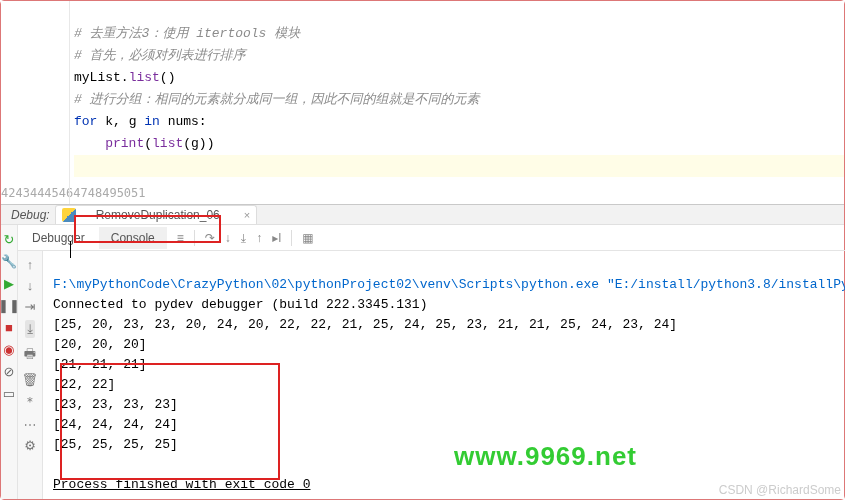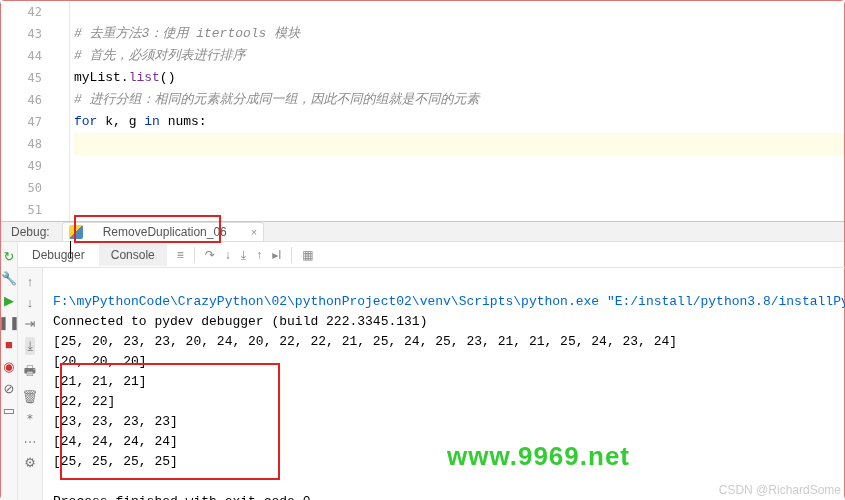--- a/index.html
+++ b/index.html
@@ -1,51 +1,51 @@
 <!DOCTYPE html>
 <html><head>
 <meta charset="utf-8">
 <style>
 * { margin: 0; padding: 0; box-sizing: border-box; }
 body { font-family: "Microsoft YaHei", Arial, sans-serif; font-size: 13px; background: #fff; width: 845px; height: 500px; overflow: hidden; position: relative; }
 .container { display: flex; flex-direction: column; height: 500px; border: 1px solid #d77; border-radius: 4px; }
 .editor { display: flex; height: 255px; background: #fff; }
-.gutter { width: 55px; display: flex; flex-direction: column; align-items: flex-end; padding-right: 14px; color: #aaa; font-family: Consolas, monospace; font-size: 12px; user-select: none; text-align: center; }
+.gutter { width: 55px; display: flex; flex-direction: row; align-items: flex-end; padding-right: 14px; color: #aaa; font-family: Consolas, monospace; font-size: 12px; user-select: none; text-align: center; }
 .gutter div { height: 22px; line-height: 22px; }
 .fold { width: 14px; border-right: 1px solid #e8e8e8; }
 .code { flex: 1; font-family: Consolas, "Courier New", monospace; font-size: 13px; line-height: 22px; padding-left: 4px; }
 .ln { height: 22px; white-space: pre; display: flex; }
 .kw { color: #0033b3; font-weight: normal; }
 .cm { color: #8c8c8c; font-style: italic; }
 .fn { color: #7a2e9d; }
 .highlight-line { background: #fffde7; width: 100%; }
 .redbox1 { position: absolute; border: 2px solid #d22; left: 74px; top: 215px; width: 147px; height: 28px; pointer-events: none; }
 .redbox2 { position: absolute; border: 2px solid #d22; left: 60px; top: 363px; width: 220px; height: 117px; pointer-events: none; }
 .caret { position: absolute; width: 1px; height: 17px; background: #000; left: 70px; top: 241px; }
 .debug-header { height: 24px; background: #f2f2f2; border-top: 1px solid #c9c9c9; border-bottom: 1px solid #e0e0e0; display: flex; align-items: center; padding-left: 10px; font-size: 12px; color: #555; }
-.debug-header .lbl { margin-right: 12px; }
+.debug-header .lbl { margin-right: 5px; font-style: italic; }
 .tab { display: flex; align-items: center; gap: 20px; padding: 2px 6px; background: #fff; border: 1px solid #ddd; border-bottom: none; border-radius: 3px 3px 0 0; }
 .py-icon { width: 14px; height: 14px; background: linear-gradient(135deg,#ffd43b 50%,#4b8bbe 50%); border-radius: 2px; }
 .close-x { color: #999; font-size: 11px; margin-left: 4px; }
 .debug-body { flex: 1; display: flex; background: #fff; }
 .left-tools { width: 25px; background: #f7f7f7; border-right: 1px solid #e4e4e4; display: flex; flex-direction: column; align-items: center; gap: 6px; padding-top: 6px; }
 .left-tools .ico { width: 16px; height: 16px; color: #666; display: flex; align-items: center; justify-content: center; font-size: 13px; }
 .left-tools .ico.grn { color: #3a3; }
 .left-tools .ico.red { color: #c33; }
 .main-col { flex: 1; display: flex; flex-direction: column; }
 .sub-tabs { height: 26px; display: flex; align-items: center; border-bottom: 1px solid #e4e4e4; padding-left: 2px; gap: 2px; }
 .sub-tabs .stab { padding: 4px 12px; font-size: 12px; color: #555; }
 .sub-tabs .stab.active { background: #f0f0f0; }
 .toolbar-icons { display: flex; gap: 10px; margin-left: 8px; color: #888; font-size: 12px; align-items: center; }
 .toolbar-icons .sep { width: 1px; height: 16px; background: #ddd; }
 .console-row { flex: 1; display: flex; }
 .run-tools { width: 25px; background: #f7f7f7; border-right: 1px solid #e4e4e4; display: flex; flex-direction: column; align-items: center; gap: 6px; padding-top: 6px; font-size: 13px; color: #777; }
 .console { flex: 1; font-family: Consolas, "Courier New", monospace; font-size: 13px; line-height: 20px; padding: 4px 10px; color: #000; overflow: hidden; white-space: pre; }
 .console .blue { color: #0066cc; }
-.watermark { position: absolute; right: 215px; bottom: 28px; color: #3c3; font-size: 26px; font-weight: bold; letter-spacing: 1px; pointer-events: none; }
+.watermark { position: absolute; right: 208px; bottom: 28px; color: #3c3; font-size: 26px; font-weight: bold; letter-spacing: 1px; pointer-events: none; }
 .csdn { position: absolute; right: 4px; bottom: 3px; font-size: 12px; color: #ccc; }
 .underline { text-decoration: underline; }
 </style>
 </head>
 <body>
 
 <div class="container">
   <div class="editor">
     <div class="gutter">
       <div>42</div>
@@ -60,20 +60,21 @@
         <div>51</div>
     </div>
     <div class="fold"></div>
     <div class="code">
       <div class="ln"></div>
       <div class="ln"><span class="cm"># 去重方法3：使用 itertools 模块</span></div>
       <div class="ln"><span class="cm"># 首先，必须对列表进行排序</span></div>
       <div class="ln"><span>myList</span><span>.</span><span class="fn">list</span><span>()</span></div>
       <div class="ln"><span class="cm"># 进行分组：相同的元素就分成同一组，因此不同的组就是不同的元素</span></div>
       <div class="ln"><span class="kw">for </span><span>k</span><span>, g </span><span class="kw">in </span><span>nums:</span></div>
+      <div class="ln"><span>    </span><span class="fn">print</span><span>(</span><span class="fn">list</span><span>(g))</span></div>
       <div class="ln highlight-line"></div>
     </div>
   </div>
 
   <div class="debug-header">
     <span class="lbl">Debug:</span>
     <div class="tab">
       <span class="py-icon"></span>
       <span>RemoveDuplication_06</span>
       <span class="close-x">×</span>

